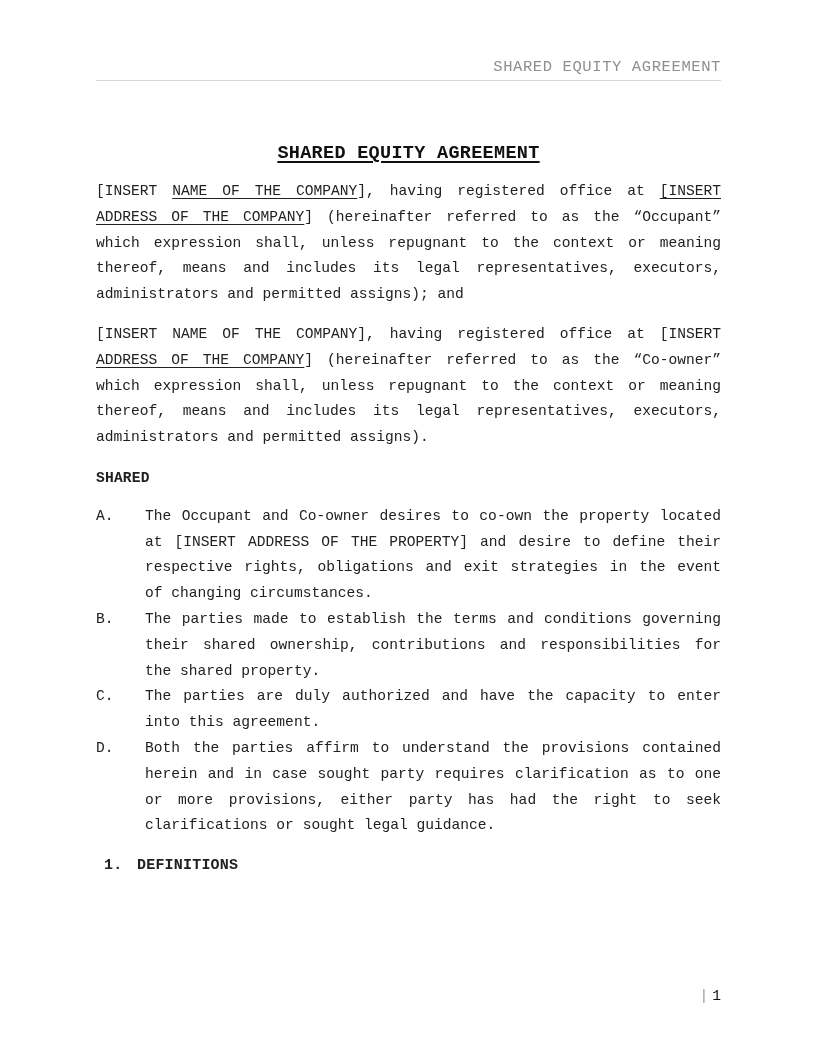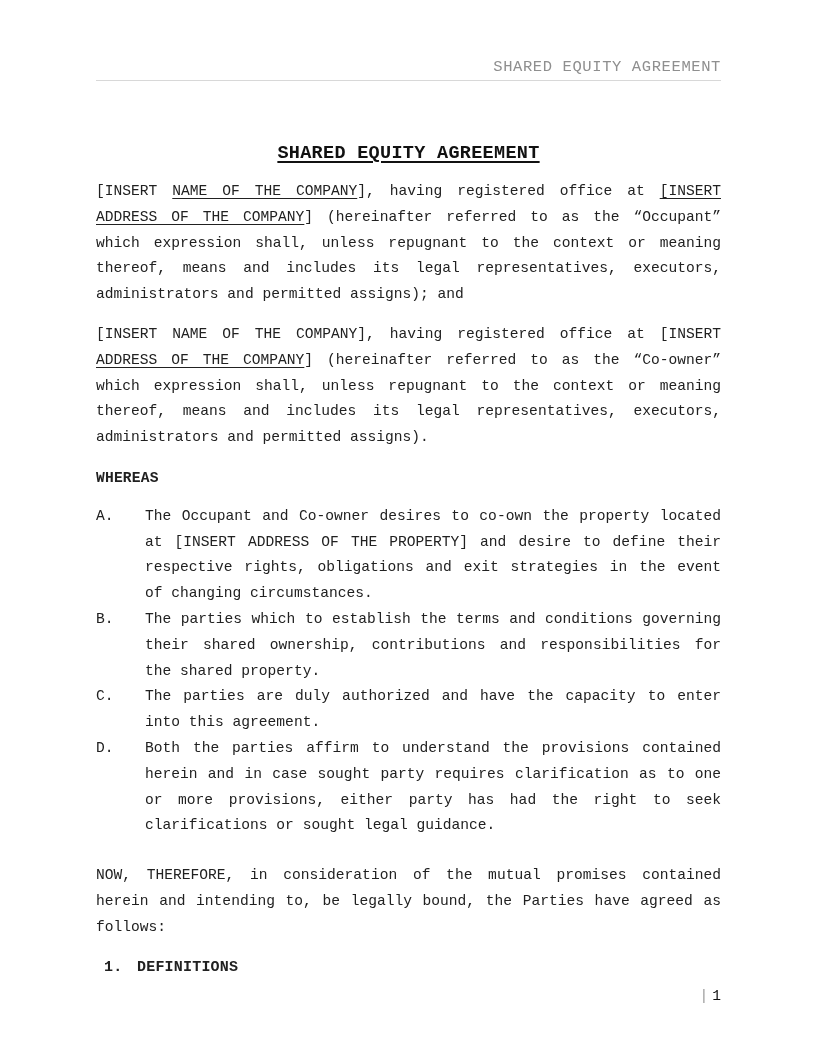--- a/index.html
+++ b/index.html
@@ -104,42 +104,41 @@
   <div class="doc-title">
     <span>SHARED EQUITY AGREEMENT</span>
   </div>
 
 
   <p class="para"><span>[INSERT </span><span class="u">NAME OF THE COMPANY</span><span>], having registered office at </span><span class="u">[INSERT ADDRESS OF THE COMPANY</span><span>] (hereinafter referred to as the “Occupant” which expression shall, unless repugnant to the context or meaning thereof, means and includes its legal representatives, executors, administrators and permitted assigns); and</span></p>
 
   <p class="para"><span>[INSERT NAME OF THE COMPANY], having registered office at [INSERT </span><span class="u">ADDRESS OF THE COMPANY</span><span>] (hereinafter referred to as the “Co-owner” which expression shall, unless repugnant to the context or meaning thereof, means and includes its legal representatives, executors, administrators and permitted assigns).</span></p>
 
 
-  <div class="whereas">WHEREAS</div>
+  <div class="whereas">SHARED</div>
 
   <div class="recitals">
     <div class="recital">
       <span class="recital-label">A.</span>
       <span class="recital-text">The Occupant and Co-owner desires to co-own the property located at [INSERT ADDRESS OF THE PROPERTY] and desire to define their respective rights, obligations and exit strategies in the event of changing circumstances.</span>
     </div>
     <div class="recital">
       <span class="recital-label">B.</span>
-      <span class="recital-text">The parties which to establish the terms and conditions governing their shared ownership, contributions and responsibilities for the shared property.</span>
+      <span class="recital-text">The parties made to establish the terms and conditions governing their shared ownership, contributions and responsibilities for the shared property.</span>
     </div>
     <div class="recital">
       <span class="recital-label">C.</span>
       <span class="recital-text">The parties are duly authorized and have the capacity to enter into this agreement.</span>
     </div>
     <div class="recital">
       <span class="recital-label">D.</span>
       <span class="recital-text">Both the parties affirm to understand the provisions contained herein and in case sought party requires clarification as to one or more provisions, either party has had the right to seek clarifications or sought legal guidance.</span>
     </div>
   </div>
 
-  <p class="closing-para">NOW, THEREFORE, in consideration of the mutual promises contained herein and intending to, be legally bound, the Parties have agreed as follows:</p>
 
   <div class="section-heading">
     <span class="section-number">1.</span>
     <span class="section-title">DEFINITIONS</span>
   </div>
 
   <div class="page-footer">
     <span class="footer-sep">|</span><span>1</span>
   </div>
 

